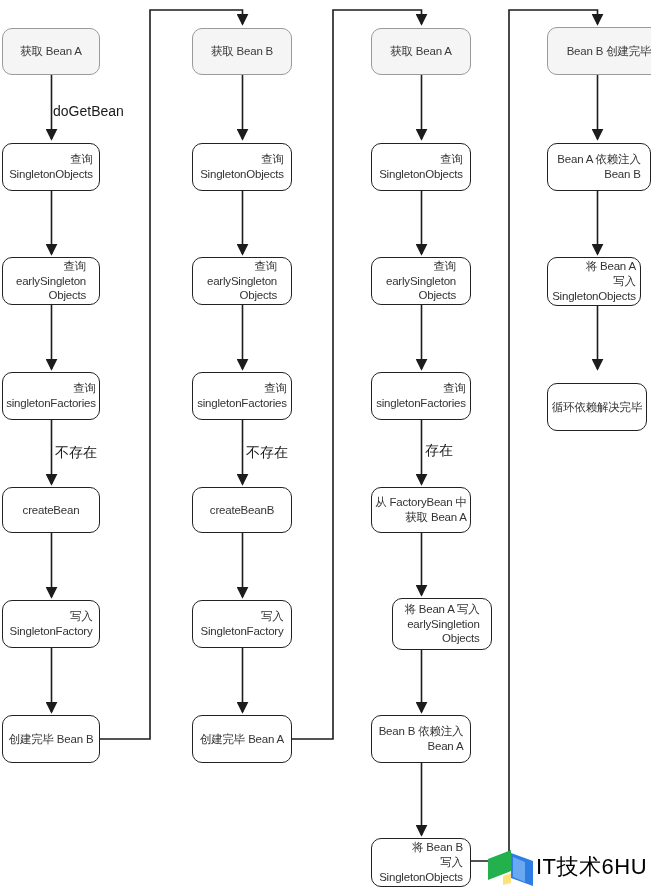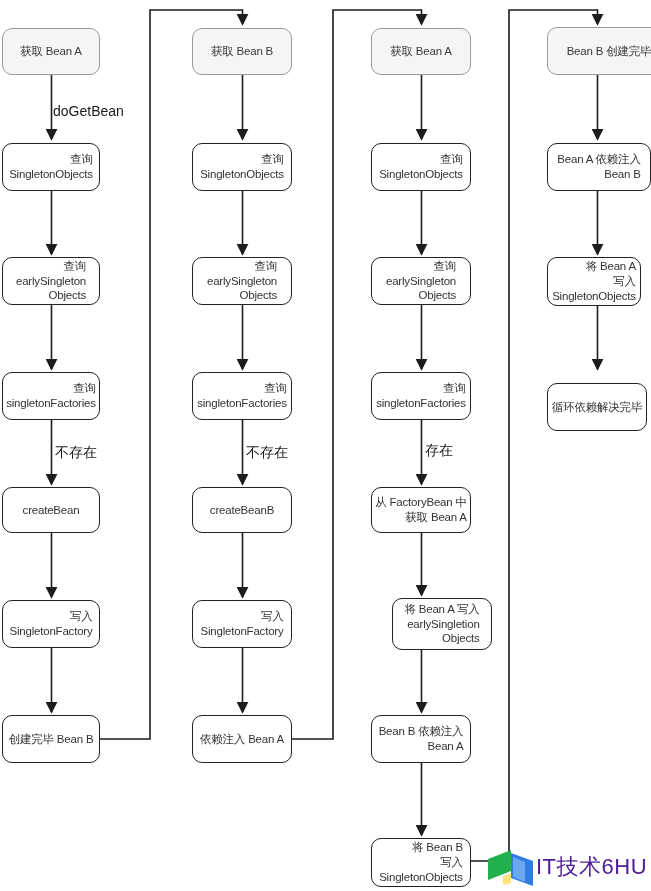--- a/index.html
+++ b/index.html
@@ -19,21 +19,21 @@
   .node.start{
     background:#f5f5f5;border:1px solid #9a9a9a;color:#3a3a3a;
   }
   .edge-label{
     position:absolute;font-size:14px;color:#1a1a1a;white-space:nowrap;
   }
   .watermark{
     position:absolute;left:487px;top:846px;display:flex;align-items:center;
   }
   .watermark-text{
-    font-size:22px;color:#4c1d95;font-weight:500;margin-left:1px;
+    font-size:22px;color:#000000;font-weight:500;margin-left:1px;
     letter-spacing:0.5px;white-space:nowrap;
   }
 </style>
 </head>
 <body>
 
 <div class="canvas">
 
   <svg class="arrow-layer" width="651" height="891" viewBox="0 0 651 891">
     <defs>
@@ -93,21 +93,21 @@
   <div class="node" style="left:192px;top:143px;width:100px;height:48px">查询
 SingletonObjects</div>
   <div class="node" style="left:192px;top:257px;width:100px;height:48px">查询
 earlySingleton
 Objects</div>
   <div class="node" style="left:192px;top:372px;width:100px;height:48px">查询
 singletonFactories</div>
   <div class="node" style="left:192px;top:487px;width:100px;height:46px">createBeanB</div>
   <div class="node" style="left:192px;top:600px;width:100px;height:48px">写入
 SingletonFactory</div>
-  <div class="node" style="left:192px;top:715px;width:100px;height:48px">依赖注入 Bean A</div>
+  <div class="node" style="left:192px;top:715px;width:100px;height:48px">创建完毕 Bean A</div>
 
   <div class="node start" style="left:371px;top:28px;width:100px;height:47px">获取 Bean A</div>
   <div class="node" style="left:371px;top:143px;width:100px;height:48px">查询
 SingletonObjects</div>
   <div class="node" style="left:371px;top:257px;width:100px;height:48px">查询
 earlySingleton
 Objects</div>
   <div class="node" style="left:371px;top:372px;width:100px;height:48px">查询
 singletonFactories</div>
   <div class="node" style="left:371px;top:487px;width:100px;height:46px">从 FactoryBean 中

